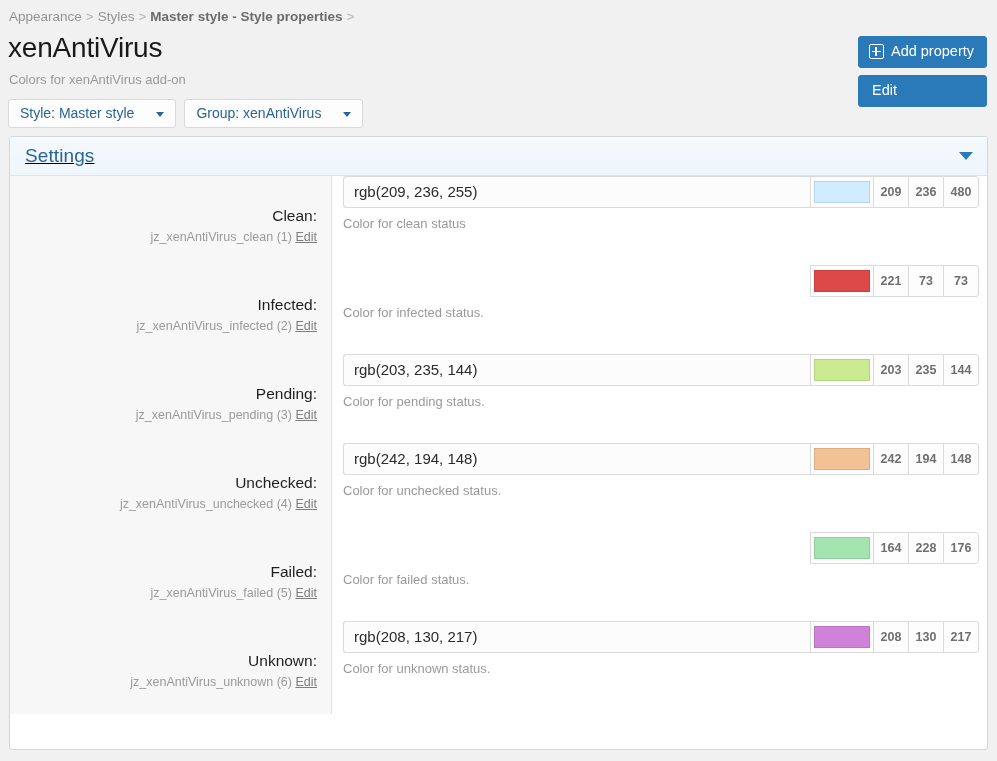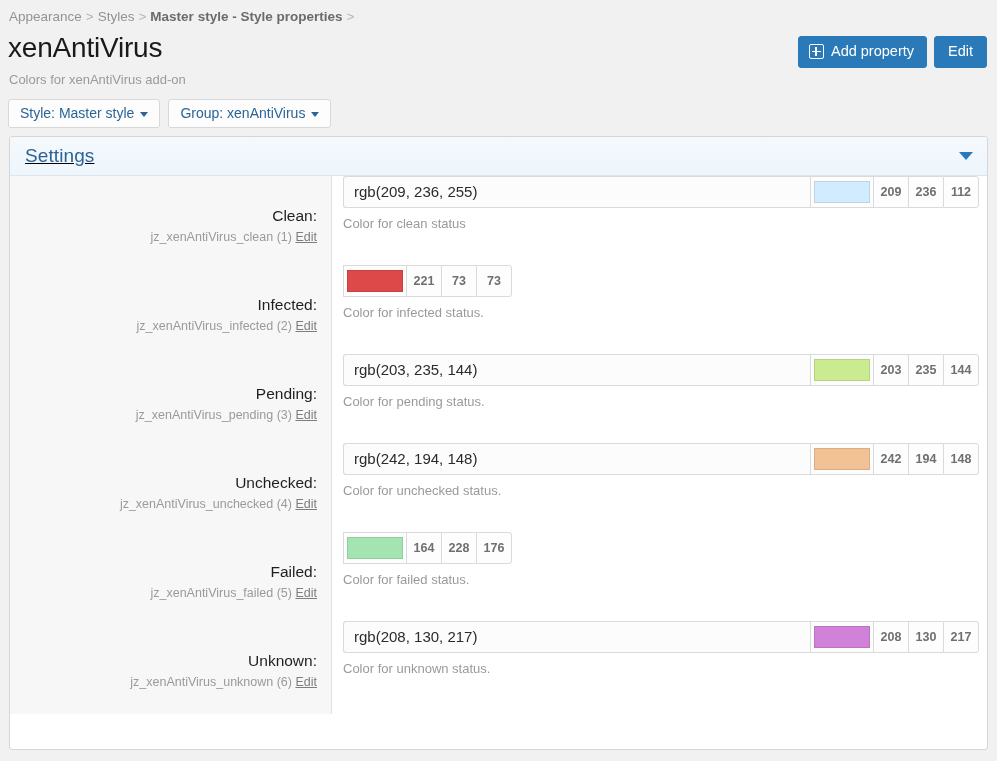--- a/index.html
+++ b/index.html
@@ -27,21 +27,21 @@
     position:absolute;left:8px;top:31px;
     font-size:28px;line-height:34px;color:#1a1a1a;
     font-weight:normal;letter-spacing:-0.2px;
   }
   .subtitle{
     position:absolute;left:9px;top:72px;
     font-size:13px;color:#9a9a9a;
   }
 
   
-  .topbtns{position:absolute;right:10px;top:36px;display:flex;gap:7px;}
+  .topbtns{position:absolute;right:10px;top:36px;display:flex;gap:7px;flex-direction:column;}
   .btn{
     background:#2a7ab9;
     border:1px solid #2a7ab9;
     color:#ffffff;
     font-size:14.5px;
     border-radius:3px;
     padding:7px 12px 8px 10px;
     display:flex;align-items:center;gap:7px;
     cursor:pointer;
     line-height:1;
@@ -62,21 +62,21 @@
 
   
   .filterbar{position:absolute;left:8px;top:99px;display:flex;gap:8px;}
   .filter{
     background:#fdfdfd;
     border:1px solid #d8d8d8;
     border-radius:3px;
     color:#2a6496;
     font-size:14px;
     padding:6px 11px 7px 11px;
-    display:flex;align-items:center;gap:6px;
+    display:flex;align-items:center;gap:22px;
     cursor:pointer;line-height:1;height:29px;box-sizing:border-box;
   }
   .caret{
     width:0;height:0;display:inline-block;
     border-left:4.5px solid transparent;
     border-right:4.5px solid transparent;
     border-top:5px solid #2a6496;
     margin-top:2px;
   }
 
@@ -136,21 +136,21 @@
   }
   .lab-sub{
     font-size:12.5px;color:#9a9a9a;display:block;margin-top:7px;
     line-height:1;
   }
   .lab-sub .editlink{color:#7d7d7d;text-decoration:underline;cursor:pointer;}
 
   .row-content{
     position:absolute;left:333px;top:0;right:8px;
   }
-  .ctrlline{display:flex;align-items:stretch;}
+  .ctrlline{display:flex;align-items:stretch;justify-content:flex-end;}
   .txtinput{
     flex:1;
     background:#fcfcfc;
     border:1px solid #dadada;
     border-right:none;
     border-radius:3px 0 0 3px;
     font-size:15px;color:#2b2b2b;
     padding:7px 10px 8px 10px;
     height:32px;box-sizing:border-box;
     display:flex;align-items:center;
@@ -232,21 +232,21 @@
               <span class="lab-sub"><span>jz_xenAntiVirus_clean (1)</span> <span class="editlink">Edit</span></span>
             </div>
             <div class="row-content">
               <div class="ctrlline">
                 <div class="txtinput">rgb(209, 236, 255)</div>
                 <div class="swatchcell">
                   <span class="swatch" style="background: rgb(209, 236, 255);"></span>
                 </div>
                 <div class="numcell">209</div>
                 <div class="numcell">236</div>
-                <div class="numcell last">112</div>
+                <div class="numcell last">480</div>
               </div>
               <div class="hint">Color for clean status</div>
             </div>
           </div>
           <div class="row">
             <div class="row-label">
               <span class="lab-main">Infected:</span>
               <span class="lab-sub"><span>jz_xenAntiVirus_infected (2)</span> <span class="editlink">Edit</span></span>
             </div>
             <div class="row-content">

